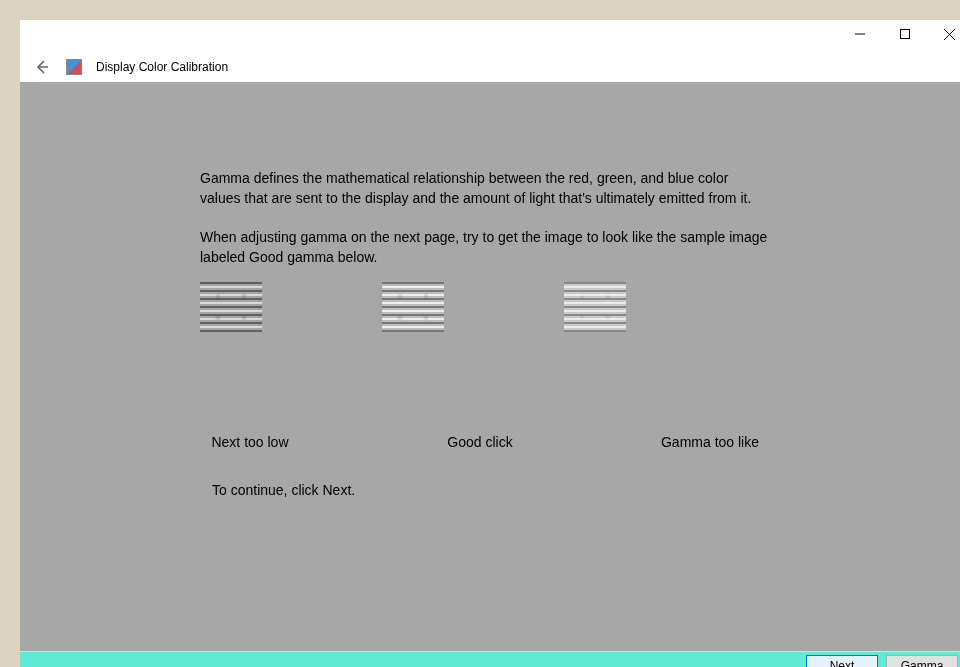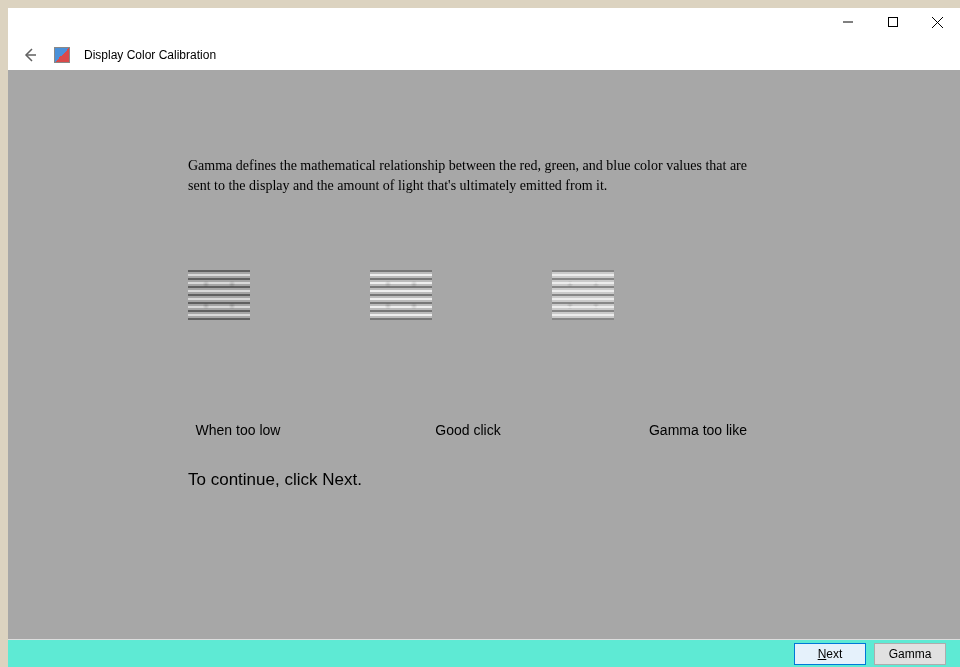--- a/index.html
+++ b/index.html
@@ -7,21 +7,21 @@
     margin: 0; padding: 0;
     width: 960px; height: 667px;
     font-family: "Segoe UI", Tahoma, sans-serif;
     font-size: 12px;
     background: #dcd3c0;
     overflow: hidden;
   }
   .outer {
     position: relative;
     width: 960px; height: 667px;
-    padding: 8px;
+    padding: 20px;
   }
   .window {
     width: 952px; height: 659px;
     background: #ffffff;
     position: relative;
     display: flex;
     flex-direction: column;
   }
   .titlebar {
     height: 32px;
@@ -68,21 +68,21 @@
     position: relative;
   }
   .inner-text {
     position: absolute;
     left: 180px; top: 86px;
     width: 580px;
     font-size: 14px;
     color: #000;
     line-height: 1.45;
   }
-  .inner-text p { margin: 0 12px 18px 0; font-family: Liberation Serif, serif; }
+  .inner-text p { margin: 0 12px 18px 0; }
   .samples {
     position: absolute;
     left: 180px; top: 200px;
     width: 580px;
     display: flex;
     justify-content: flex-start;
     gap: 120px;
   }
   .sample {
     display:flex; flex-direction:column; align-items:center;
@@ -110,22 +110,22 @@
     left: 160px; top: 352px;
     width: 600px;
     display:flex;
     gap: 90px;
     font-size: 14px;
     color:#000;
   }
   .labels span { display:inline-block; width: 150px; text-align:center; }
   .continue {
     position:absolute;
-    left: 180px; top: 400px;
-    font-size: 17px;
+    left: 192px; top: 400px;
+    font-size: 14px;
   }
   .footer {
     height: 28px;
     background: #5eead4;
     border-top: 1px solid #ddd;
     display:flex;
     justify-content:flex-end;
     align-items:center;
     padding-right: 14px;
     gap: 8px;
@@ -177,20 +177,21 @@
           </svg>
       </div>
       <div class="app-icon"></div>
       <div class="app-title">Display Color Calibration</div>
     </div>
 
 
     <div class="content-area">
       <div class="inner-text">
         <p>Gamma defines the mathematical relationship between the red, green, and blue color values that are sent to the display and the amount of light that's ultimately emitted from it.</p>
+        <p>When adjusting gamma on the next page, try to get the image to look like the sample image labeled Good gamma below.</p>
       </div>
 
       <div class="samples">
         <div class="sample">
           <div class="swatch low">
               <div class="dots"></div>
             </div>
         </div>
         <div class="sample">
           <div class="swatch good">
@@ -198,21 +199,21 @@
             </div>
         </div>
         <div class="sample">
           <div class="swatch high">
               <div class="dots"></div>
             </div>
         </div>
       </div>
 
       <div class="labels">
-        <span>When too low</span>
+        <span>Next too low</span>
         <span>Good click</span>
         <span>Gamma too like</span>
       </div>
 
       <div class="continue">To continue, click Next.</div>
     </div>
 
     <div class="footer">
       <div class="btn primary">
         <span><span class="ul">N</span>ext</span>

